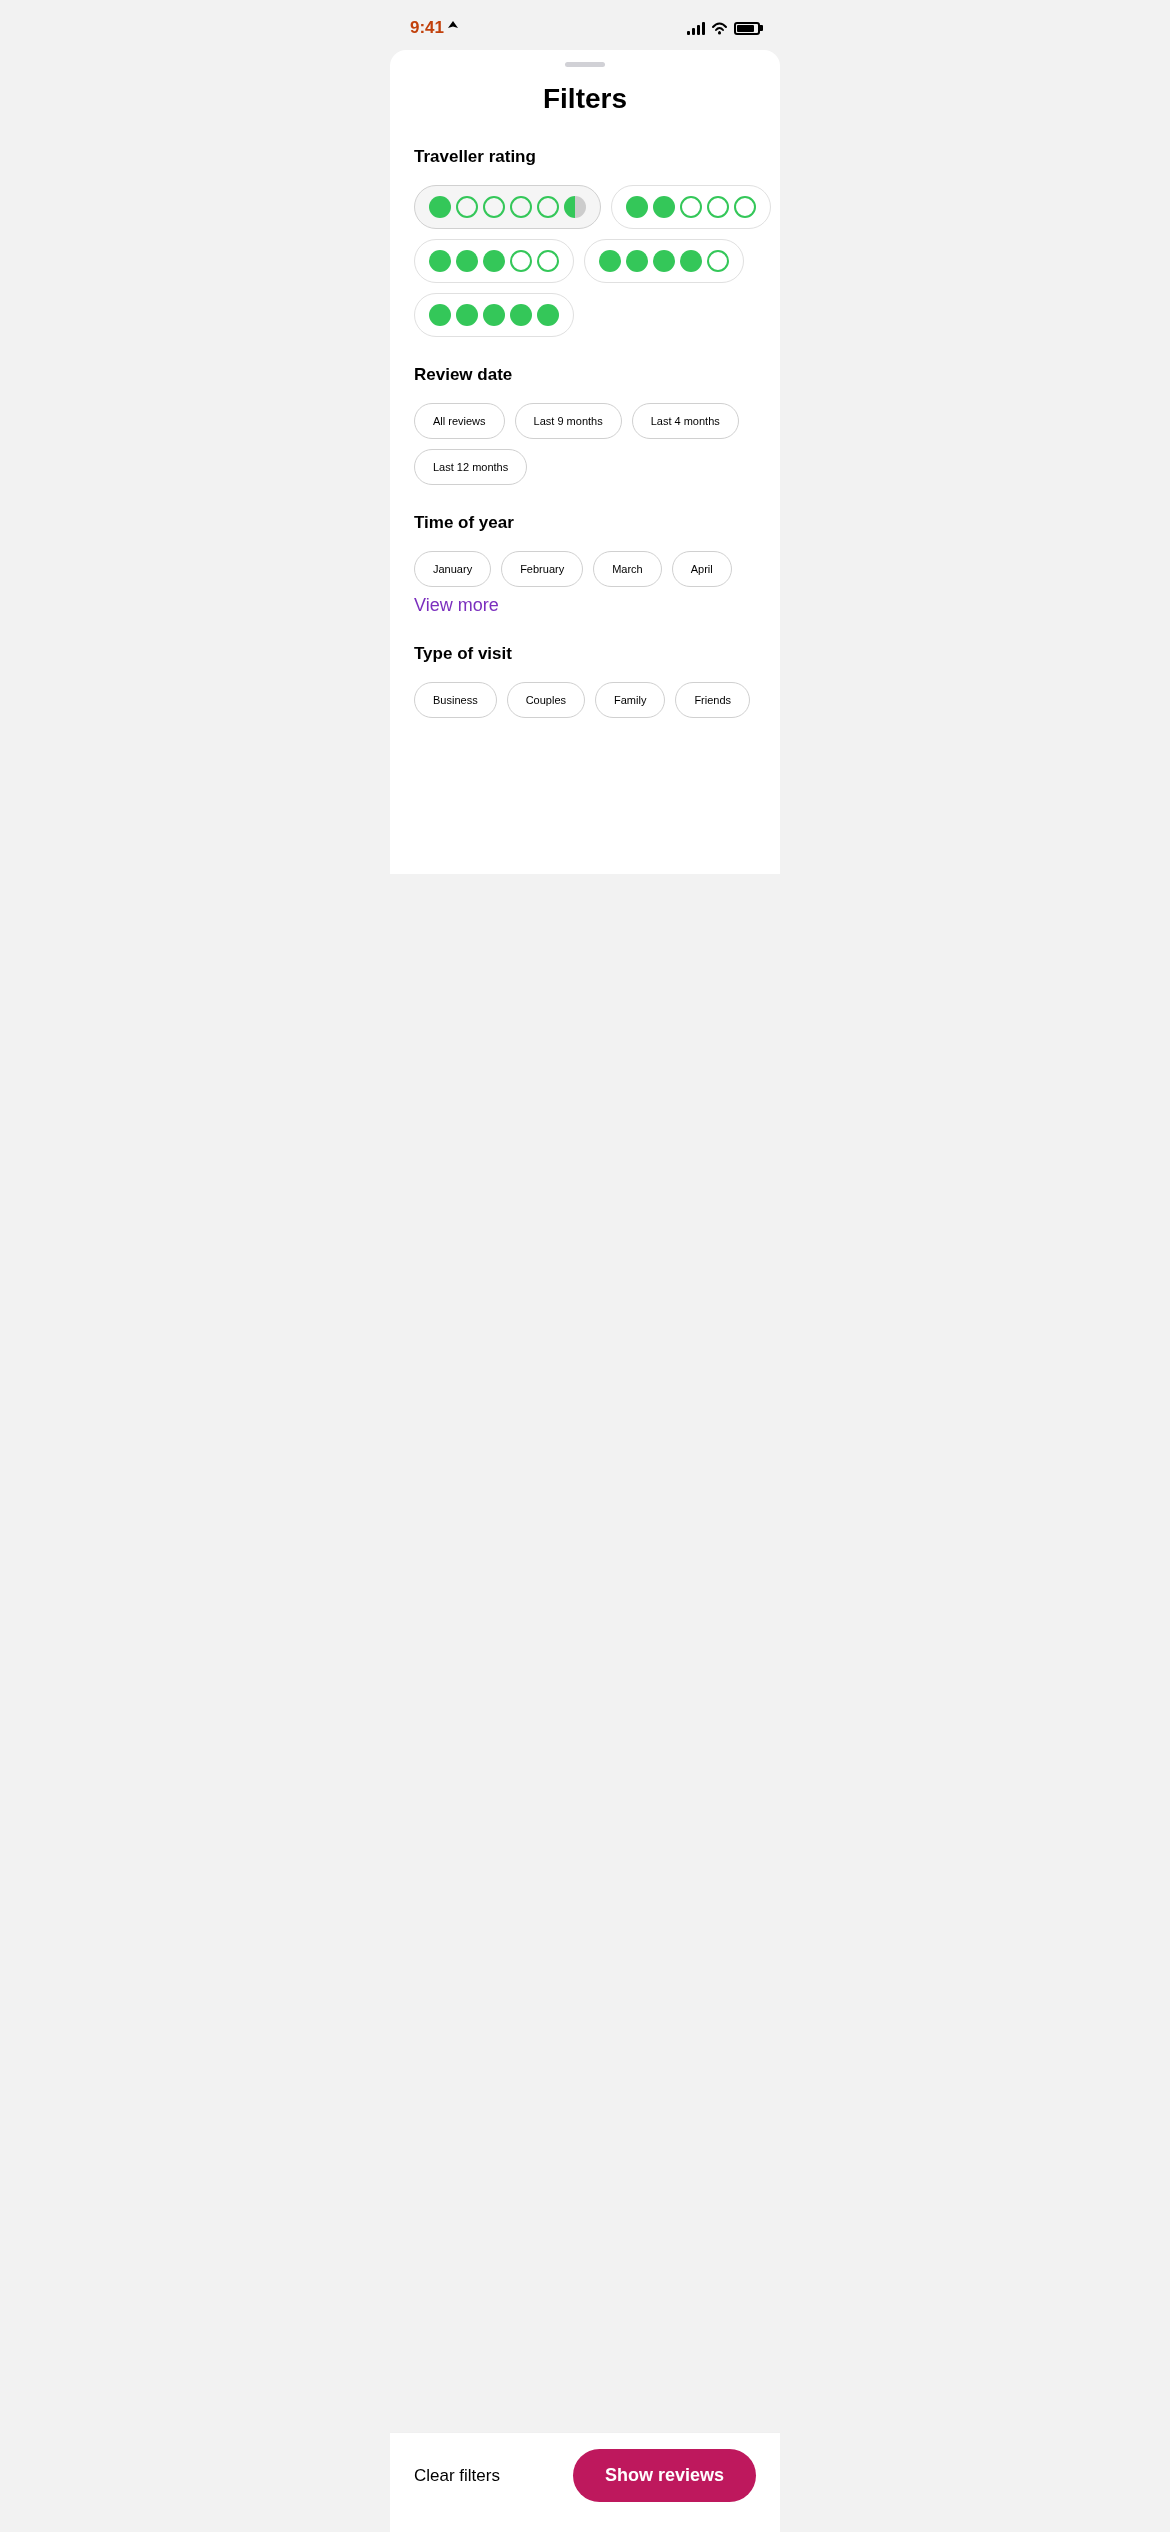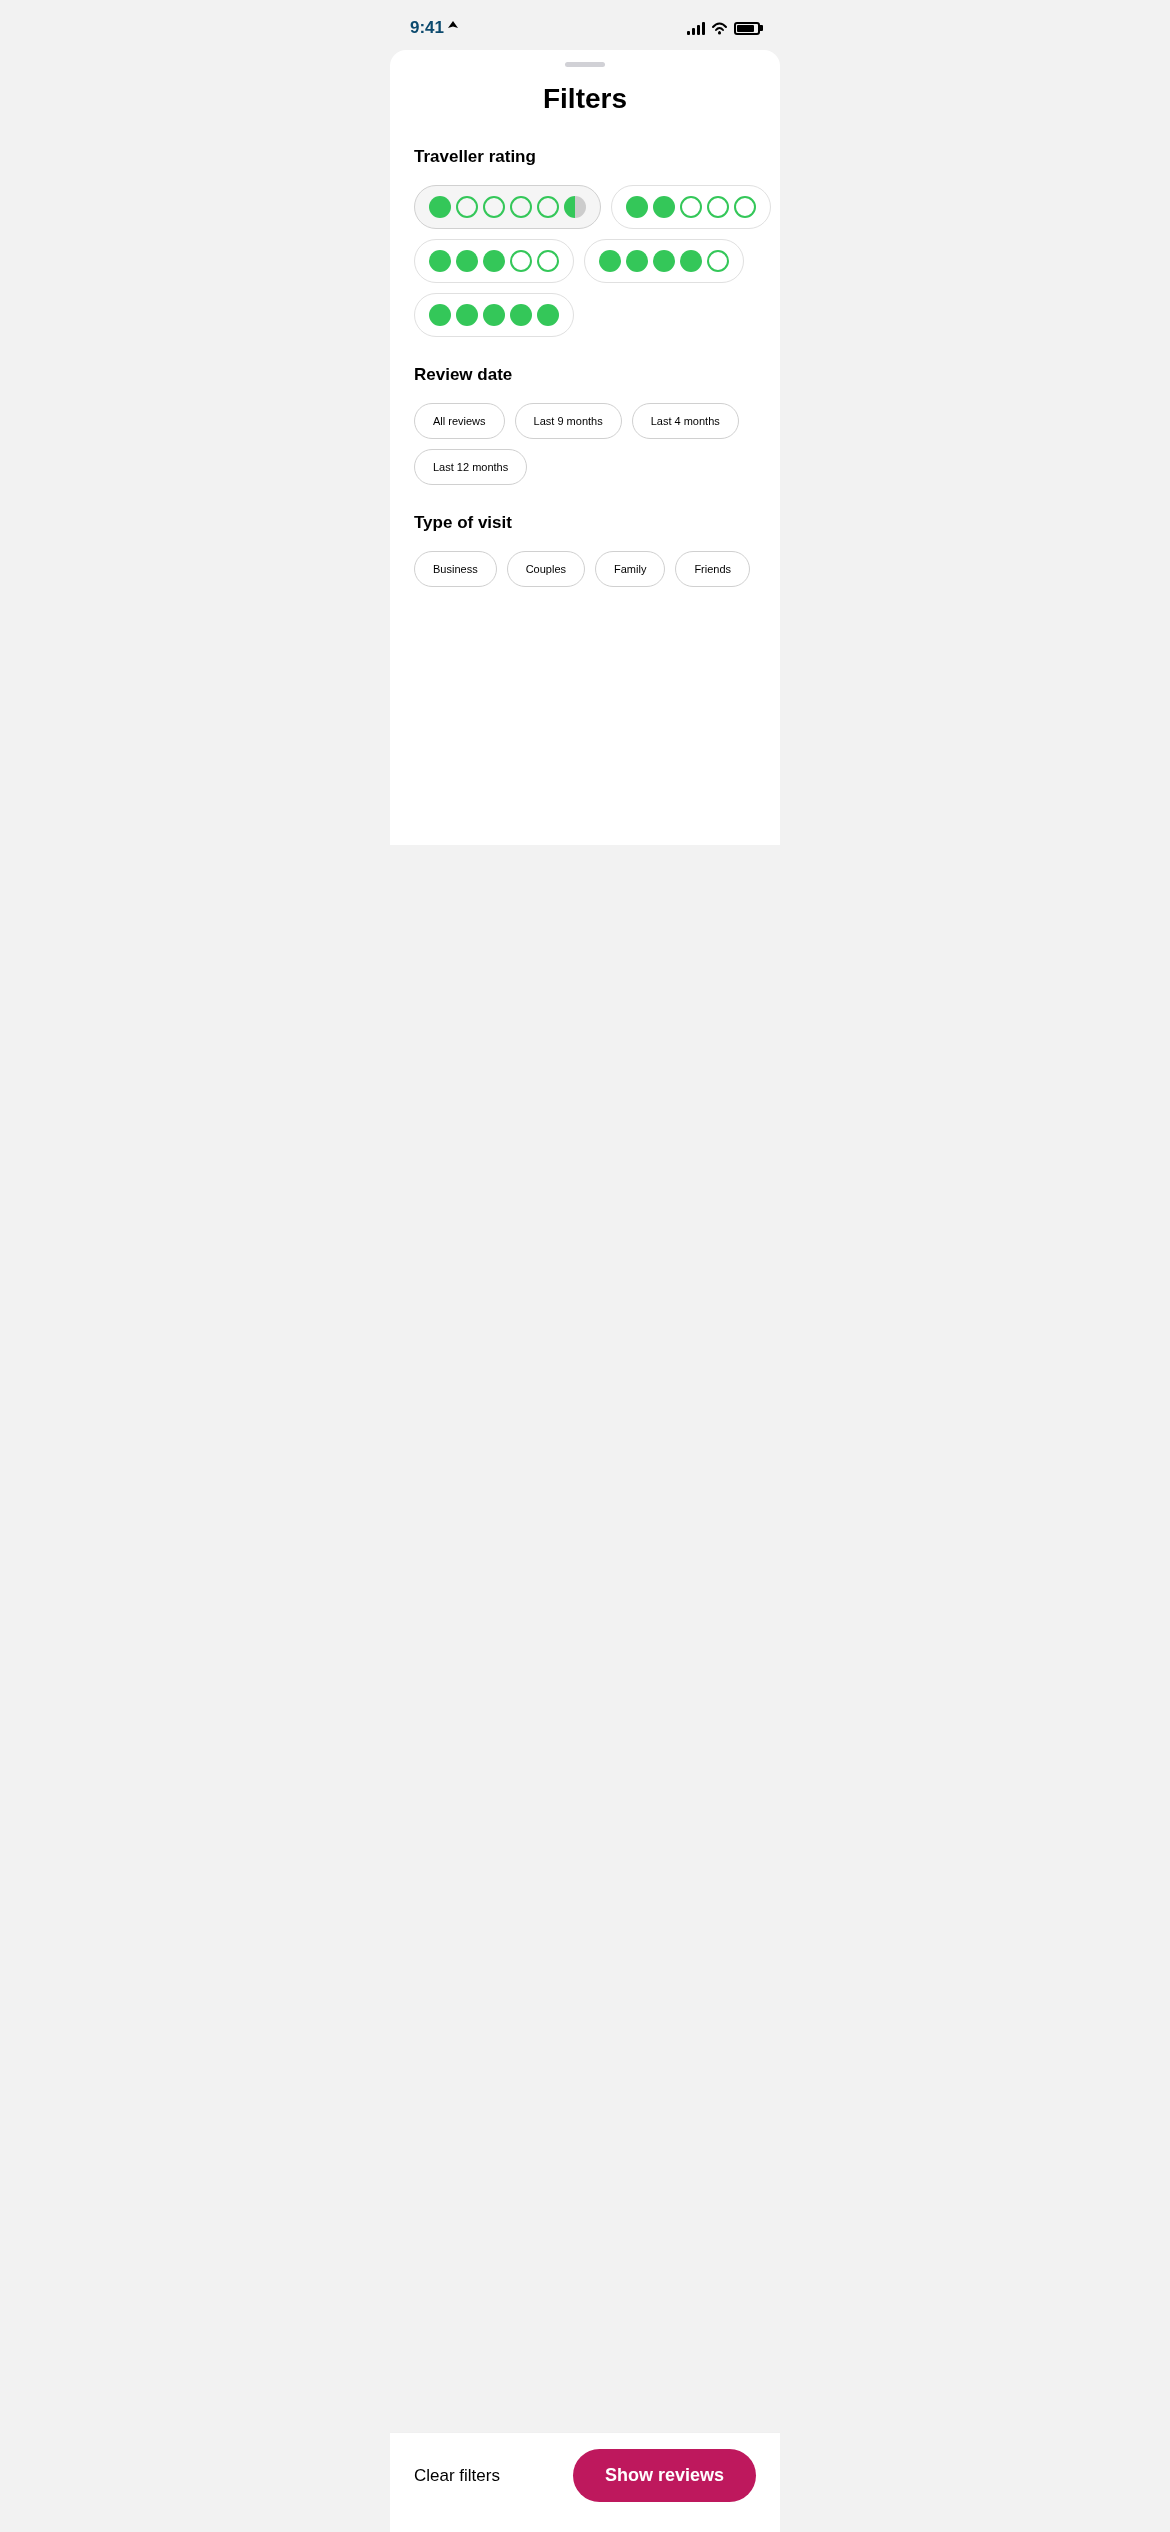--- a/index.html
+++ b/index.html
@@ -17,21 +17,21 @@
       background: #f2f2f2;
       display: flex;
       align-items: center;
       justify-content: space-between;
       padding: 14px 20px 8px 20px;
       height: 50px;
     }
     .status-time {
       font-size: 17px;
       font-weight: 600;
-      color: #0c4a6e;
+      color: #c2410c;
       display: flex;
       align-items: center;
       gap: 4px;
     }
     .status-icons {
       display: flex;
       align-items: center;
       gap: 6px;
     }
     .signal-bars {
@@ -306,20 +306,30 @@
   <div class="section">
     <div class="section-title">Review date</div>
     <div class="pills">
       <div class="pill">All reviews</div>
       <div class="pill">Last 9 months</div>
       <div class="pill">Last 4 months</div>
       <div class="pill">Last 12 months</div>
     </div>
   </div>
 
+  <div class="section">
+    <div class="section-title">Time of year</div>
+    <div class="pills">
+      <div class="pill">January</div>
+      <div class="pill">February</div>
+      <div class="pill">March</div>
+      <div class="pill">April</div>
+    </div>
+    <div class="view-more">View more</div>
+  </div>
 
   <div class="section">
     <div class="section-title">Type of visit</div>
     <div class="pills">
       <div class="pill">Business</div>
       <div class="pill">Couples</div>
       <div class="pill">Family</div>
       <div class="pill">Friends</div>
     </div>
   </div>

